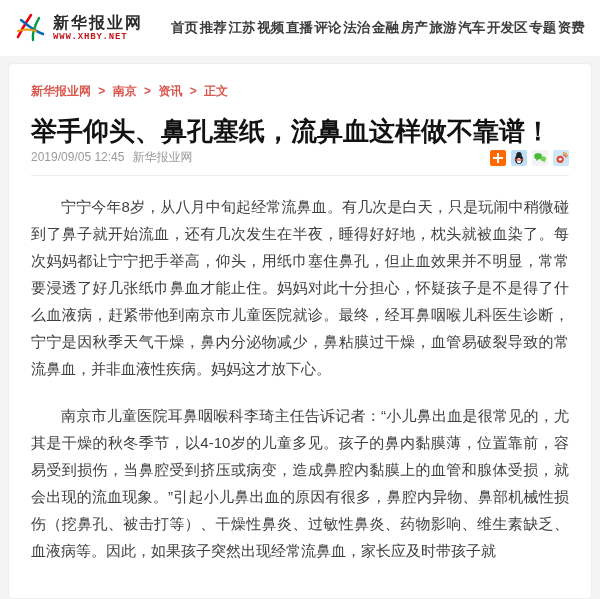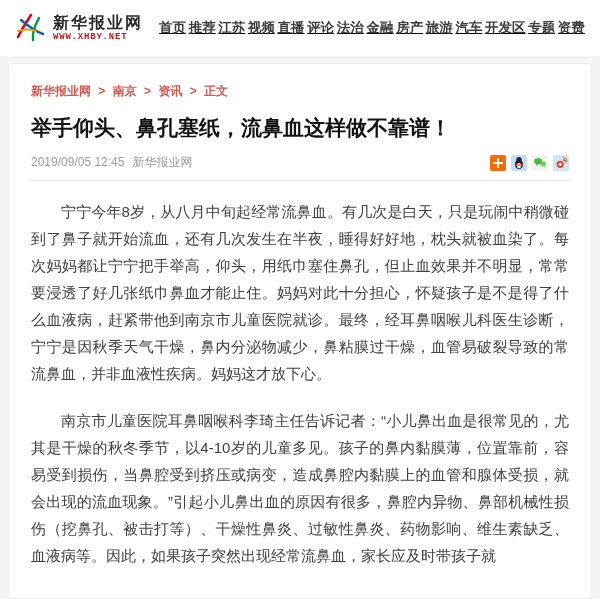--- a/index.html
+++ b/index.html
@@ -13,44 +13,44 @@
     height:56px; background:#ffffff;
     display:flex; align-items:center;
     padding:0 15px 0 14px;
   }
   .logo { display:flex; align-items:center; cursor:pointer; flex:0 0 auto; }
   .logo-mark { width:34px; height:34px; margin-right:5px; }
   .logo-name { font-size:16px; font-weight:700; color:#2b2b2b; letter-spacing:2px; line-height:18px; }
   .logo-url  { font-size:9px; font-weight:700; color:#c7161d; letter-spacing:0.8px; line-height:11px;font-family:Liberation Mono, monospace; }
   .topnav {
     flex:1; display:flex; justify-content:space-between; align-items:center;
-    margin-left:16px; white-space:nowrap;text-decoration:underline;
+    margin-left:28px; white-space:nowrap;
   }
   .nav-item { font-size:13.5px; font-weight:700; color:#3d3d3d; cursor:pointer; }
   
   .content-bg {
     background:#f4f4f4; height:543px;
     padding:7px 8px 0 8px;
   }
   .card {
     background:#ffffff; border:1px solid #ededed; border-radius:5px;
     height:100%; padding:19px 22px 0 22px; overflow:hidden;
   }
   
   .breadcrumb { font-size:12px; color:#d9574e;font-weight:bold; }
   .breadcrumb a { color:#d9574e; text-decoration:none; cursor:pointer; }
   .breadcrumb .sep { margin:0 4px; color:#d9574e; }
   
   .title {
     margin-top:14px;
-    font-size:21px; font-weight:700; color:#121212; line-height:1.35;
+    font-size:26px; font-weight:700; color:#121212; line-height:1.35;
   }
   
   .meta-row {
-    margin-top:12px; display:flex; justify-content:space-between; align-items:center;
+    display:flex; justify-content:space-between; align-items:center;
     padding-bottom:9px; border-bottom:1px solid #ececec;gap:12px;
   }
   .meta { font-size:12px; color:#9a9a9a; }
   .meta .src { margin-left:8px; }
   .share { display:flex; gap:5px; }
   .share-btn { width:16px; height:16px; display:inline-block; cursor:pointer; }
   .share-btn svg { display:block; }
   
   .body-text { margin-top:17px; font-size:15px; line-height:27px; color:#404040; text-align:justify; }
   .body-text p { text-indent:2em; margin:0 0 20px 0; }

